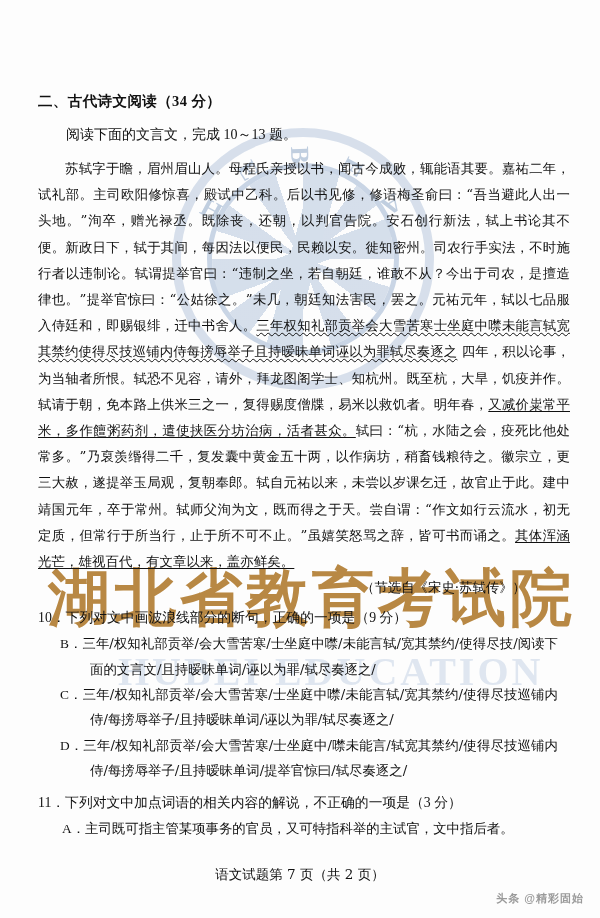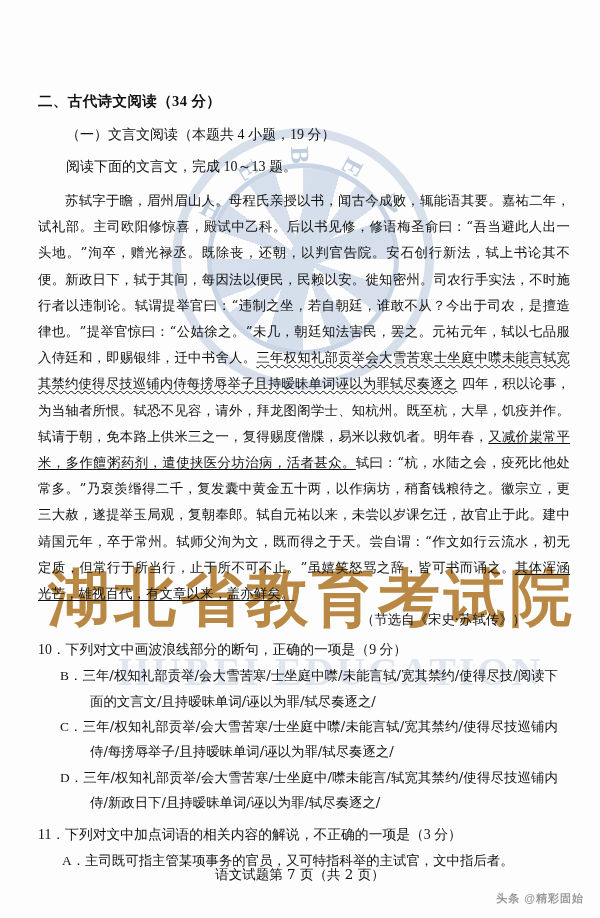--- a/index.html
+++ b/index.html
@@ -226,34 +226,33 @@
         </div>
     </div>
     <div class="wm-big">湖北省教育考试院</div>
     <div class="wm-big2">HUBEI EDUCATION</div>
   </div>
 
   <div id="content">
 
     <div class="sec-title">二、古代诗文阅读（34 分）</div>
 
-    <div class="sub-title">（一）文言文阅读（本题共 4 小题，19 分）</div>
 
     <div class="lead">阅读下面的文言文，完成 10～13 题。</div>
 
     <p class="passage"><span>苏轼字于瞻，眉州眉山人。母程氏亲授以书，闻古今成败，辄能语其要。嘉祐二年，试礼部。主司欧阳修惊喜，殿试中乙科。后以书见修，修语梅圣俞曰：“吾当避此人出一头地。”洵卒，赠光禄丞。既除丧，还朝，以判官告院。安石创行新法，轼上书论其不便。新政日下，轼于其间，每因法以便民，民赖以安。徙知密州。司农行手实法，不时施行者以违制论。轼谓提举官曰：“违制之坐，若自朝廷，谁敢不从？今出于司农，是擅造律也。”提举官惊曰：“公姑徐之。”未几，朝廷知法害民，罢之。元祐元年，轼以七品服入侍廷和，即赐银绯，迁中书舍人。</span><span class="wavy">三年权知礼部贡举会大雪苦寒士坐庭中噤未能言轼宽其禁约使得尽技巡铺内侍每搒辱举子且持暧昧单词诬以为罪轼尽奏逐之</span><span> 四年，积以论事，为当轴者所恨。轼恐不见容，请外，拜龙图阁学士、知杭州。既至杭，大旱，饥疫并作。轼请于朝，免本路上供米三之一，复得赐度僧牒，易米以救饥者。明年春，</span><span class="uline">又减价粜常平米，多作饘粥药剂，遣使挟医分坊治病，活者甚众。</span><span>轼曰：“杭，水陆之会，疫死比他处常多。”乃裒羡缗得二千，复发囊中黄金五十两，以作病坊，稍畜钱粮待之。徽宗立，更三大赦，遂提举玉局观，复朝奉郎。轼自元祐以来，未尝以岁课乞迁，故官止于此。建中靖国元年，卒于常州。轼师父洵为文，既而得之于天。尝自谓：“作文如行云流水，初无定质，但常行于所当行，止于所不可不止。”虽嬉笑怒骂之辞，皆可书而诵之。</span><span class="uline">其体浑涵光芒，雄视百代，有文章以来，盖亦鲜矣。</span></p>
 
     <div class="source">（节选自《宋史·苏轼传》）</div>
 
     <div class="q q10">
       <div class="q-stem"><span class="q-num">10．</span><span>下列对文中画波浪线部分的断句，正确的一项是（9 分）</span></div>
       <div class="opts">
         <div class="opt"><span class="opt-letter">B．</span><span>三年/权知礼部贡举/会大雪苦寒/士坐庭中噤/未能言轼/宽其禁约/使得尽技/阅读下面的文言文/且持暧昧单词/诬以为罪/轼尽奏逐之/</span></div>
         <div class="opt"><span class="opt-letter">C．</span><span>三年/权知礼部贡举/会大雪苦寒/士坐庭中噤/未能言轼/宽其禁约/使得尽技巡铺内侍/每搒辱举子/且持暧昧单词/诬以为罪/轼尽奏逐之/</span></div>
-        <div class="opt"><span class="opt-letter">D．</span><span>三年/权知礼部贡举/会大雪苦寒/士坐庭中/噤未能言/轼宽其禁约/使得尽技巡铺内侍/新政日下/且持暧昧单词/诬以为罪/轼尽奏逐之/</span></div>
+        <div class="opt"><span class="opt-letter">D．</span><span>三年/权知礼部贡举/会大雪苦寒/士坐庭中/噤未能言/轼宽其禁约/使得尽技巡铺内侍/每搒辱举子/且持暧昧单词/提举官惊曰/轼尽奏逐之/</span></div>
       </div>
     </div>
 
     <div class="q q11">
       <div class="q-stem"><span class="q-num">11．</span><span>下列对文中加点词语的相关内容的解说，不正确的一项是（3 分）</span></div>
       <div class="opts">
         <div class="opt"><span class="opt-letter">A．</span><span>主司既可指主管某项事务的官员，又可特指科举的主试官，文中指后者。</span></div>
 
       </div>
     </div>

